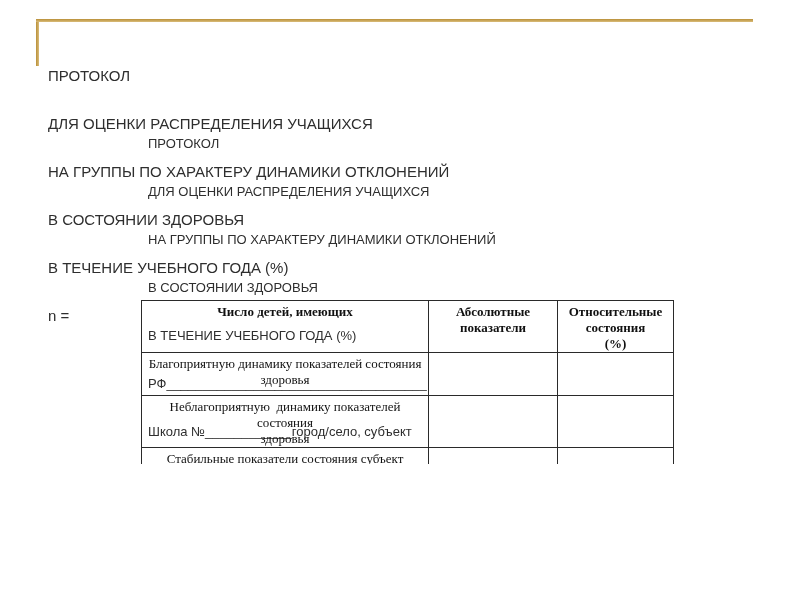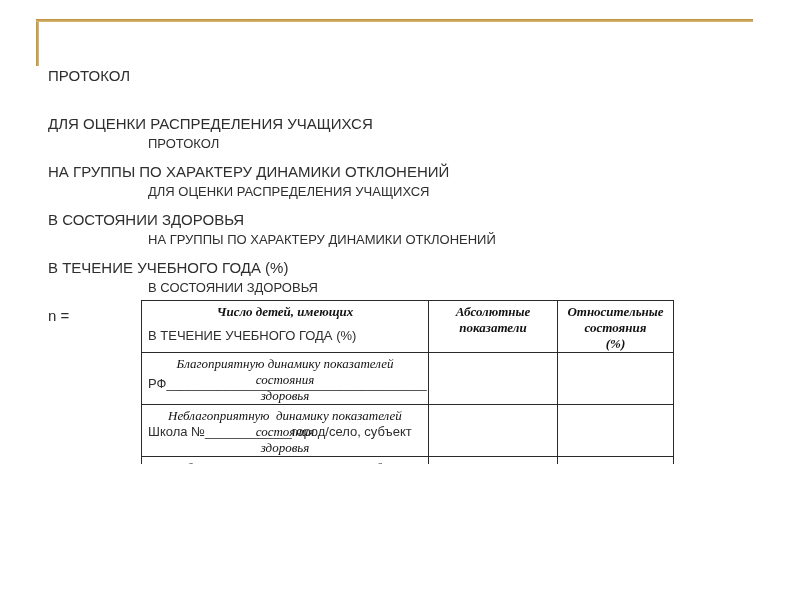--- a/index.html
+++ b/index.html
@@ -12,21 +12,21 @@
   #bottom-line{left:42px;top:537px;width:719px;height:3px;}
   
   .tblock{position:absolute;color:#2e2e2e;white-space:pre;}
   .tblock .tl{white-space:pre;}
   #block-back{left:48px;top:36px;font-size:15px;line-height:16px;}
   #block-front{left:137px;top:104px;font-size:13px;line-height:16px;}
   #block-front .ind{margin-left:11px;}
   
   #protocol-table{position:absolute;left:141px;top:300px;border-collapse:collapse;
         font-family:"Liberation Serif","DejaVu Serif",serif;font-size:13px;color:#111;
-        table-layout:fixed;font-style:italic;}
+        table-layout:fixed;}
   #protocol-table th,#protocol-table td{border:1.5px solid #2a2a2a;vertical-align:top;
         text-align:center;padding:3px 4px 0 4px;white-space:pre-wrap;overflow:hidden;}
   #protocol-table th{font-weight:bold;height:52px;box-sizing:border-box;}
   #protocol-table td{box-sizing:border-box;}
   tr.r1 td{height:43px;} tr.r2 td{height:42px;} tr.r3 td{height:41px;}
   col.c1{width:287px;} col.c2{width:129px;} col.c3{width:116px;}
 </style>
 </head>
 <body>
 

